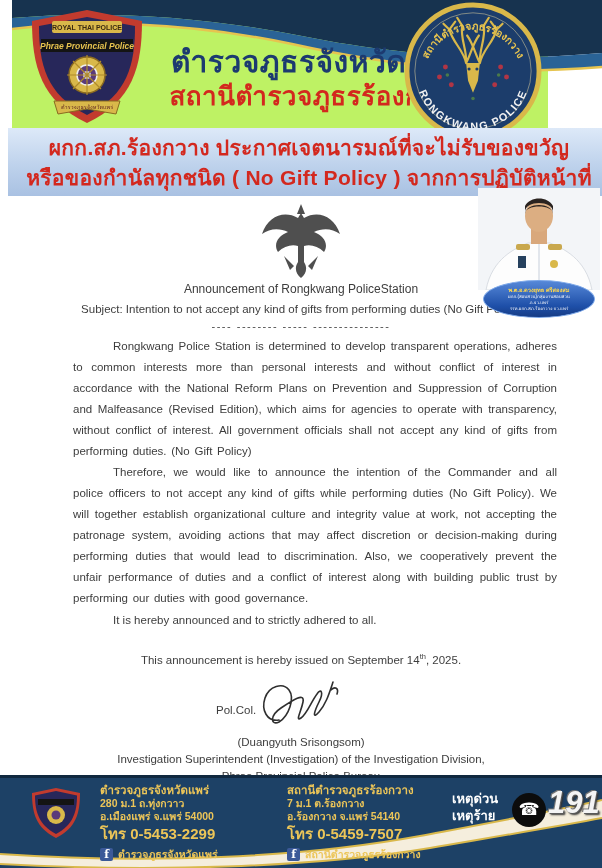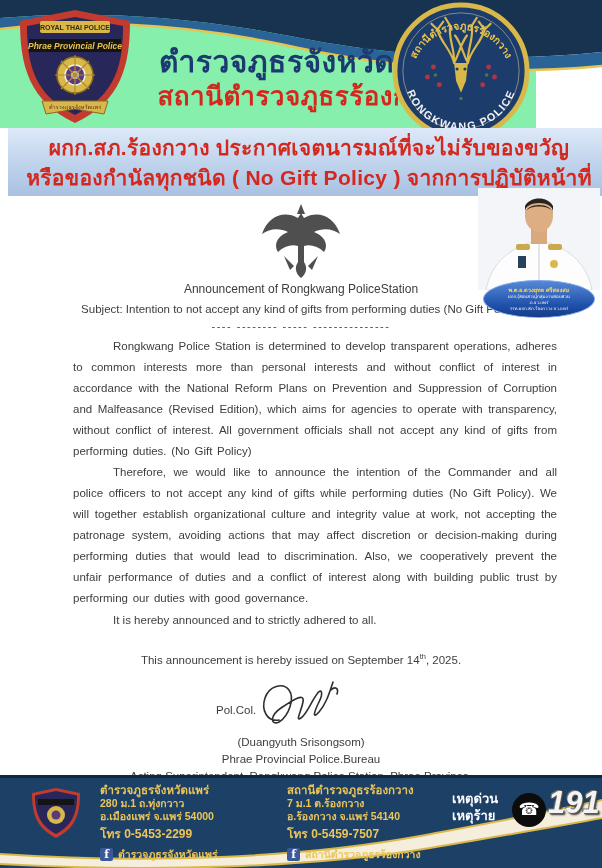--- a/index.html
+++ b/index.html
@@ -1,20 +1,20 @@
 <!DOCTYPE html>
 <html><head>
 <meta charset="utf-8">
 <style>
   * { margin:0; padding:0; box-sizing:border-box; }
   body { background:#ffffff; font-family:"Liberation Sans", sans-serif; }
   .frame { position:relative; width:602px; height:868px; background:#ffffff; overflow:hidden; }
 
   
-  .header { position:absolute; top:0; left:0; width:536px; height:128px; background:#86efac; }
+  .header { position:absolute; top:0; left:12px; width:536px; height:128px; background:#bef264; }
   .header-band { position:absolute; top:0; left:0; }
   .badge-left { position:absolute; top:6px; left:12px; }
   .logo-right { position:absolute; top:2px; right:6px; }
   .title-block { position:absolute; top:44px; left:140px; width:330px; text-align:center; }
   .title-1 { font-size:30px; font-weight:bold; color:#1c3a70; line-height:36px; letter-spacing:0.5px; }
   .title-2 { font-size:26px; font-weight:bold; color:#d3281e; line-height:32px; letter-spacing:0.5px; }
 
   
   .banner { position:absolute; top:128px; left:8px; width:602px; height:68px;
             background:linear-gradient(#dde9f8 0%, #bed2ec 55%, #a9c1e2 100%);
@@ -51,21 +51,21 @@
   
   .footer { position:absolute; top:775px; left:0; width:602px; height:93px;
             background:#1d4166; border-top:3px solid #10283f; }
   .footer-bg { position:absolute; top:0; left:0; }
   .footer-badge { position:absolute; top:8px; left:28px; }
   .f-col { position:absolute; top:5px; color:#ecc558; font-weight:bold; }
   .f-col-1 { left:100px; width:180px; }
   .f-col-2 { left:287px; width:165px; }
   .f-name { font-size:11.5px; line-height:14px; }
   .f-addr { font-size:10.5px; line-height:13px; }
-  .f-phone { font-size:12px; line-height:14px; margin-top:4px; }
+  .f-phone { font-size:15px; line-height:14px; margin-top:4px; }
   .f-fb { display:flex; align-items:center; gap:5px; margin-top:5px; }
   .fb-icon { width:13px; height:13px; background:#3b5998; border-radius:2px; color:#fff;
              font-family:"DejaVu Serif", serif; font-weight:bold; font-size:11px; line-height:13px;
              text-align:center; flex:0 0 auto; }
   .f-fb-text { font-size:10.5px; }
   .emergency { position:absolute; top:12px; left:452px; color:#ffffff; font-weight:bold;
                font-size:13px; line-height:17px; z-index:3; }
   .phone-circle { position:absolute; top:15px; left:512px; width:34px; height:34px; border-radius:50%;
                   background:#0c0c0c; color:#fff; font-size:17px; text-align:center; line-height:33px; z-index:3; }
   .n191 { position:absolute; top:7px; left:548px; font-size:31px; font-weight:bold; font-style:italic;
@@ -195,20 +195,21 @@
     <div class="issued"><span>This announcement is hereby issued on September 14</span><sup>th</sup><span>, 2025.</span></div>
 
     <div class="sig-row">
       <span class="sig-rank">Pol.Col.</span>
       <svg class="sig-script" width="100" height="58" viewBox="0 0 100 58">
         <path d="M22,44 C10,46 4,34 8,22 C12,10 26,6 32,14 C38,22 32,40 22,46 C14,50 12,40 24,32 C36,24 48,16 46,26 C44,36 38,46 44,42 C50,38 54,26 60,18 C64,12 67,16 62,26 C57,36 55,44 62,36 C69,28 72,18 76,6 M74,14 C78,10 82,12 80,18" fill="none" stroke="#2f2f2f" stroke-width="1.6" stroke-linecap="round"></path>
       </svg>
     </div>
 
     <div class="signer">(Duangyuth Srisongsom)</div>
+    <div class="signer">Investigation Superintendent (Investigation) of the Investigation Division,</div>
     <div class="signer">Phrae Provincial Police.Bureau</div>
     <div class="signer">Acting Superintendent, Rongkwang Police Station, Phrae Province.</div>
   </div>
 
   <div class="footer">
     <svg class="footer-bg" width="602" height="90" viewBox="0 0 602 90">
       <path d="M0,76 C150,86 300,80 420,58 C500,43 560,32 602,22 L602,40 C560,48 500,58 430,70 C310,90 150,94 0,86 Z" fill="#f5eedd"></path>
       <path d="M0,76 C150,86 300,80 420,58 C500,43 560,32 602,22" fill="none" stroke="#d9b84a" stroke-width="2"></path>
       <path d="M0,86 C150,94 310,90 430,70 C500,58 560,48 602,40" fill="none" stroke="#d9b84a" stroke-width="2"></path>
     </svg>

